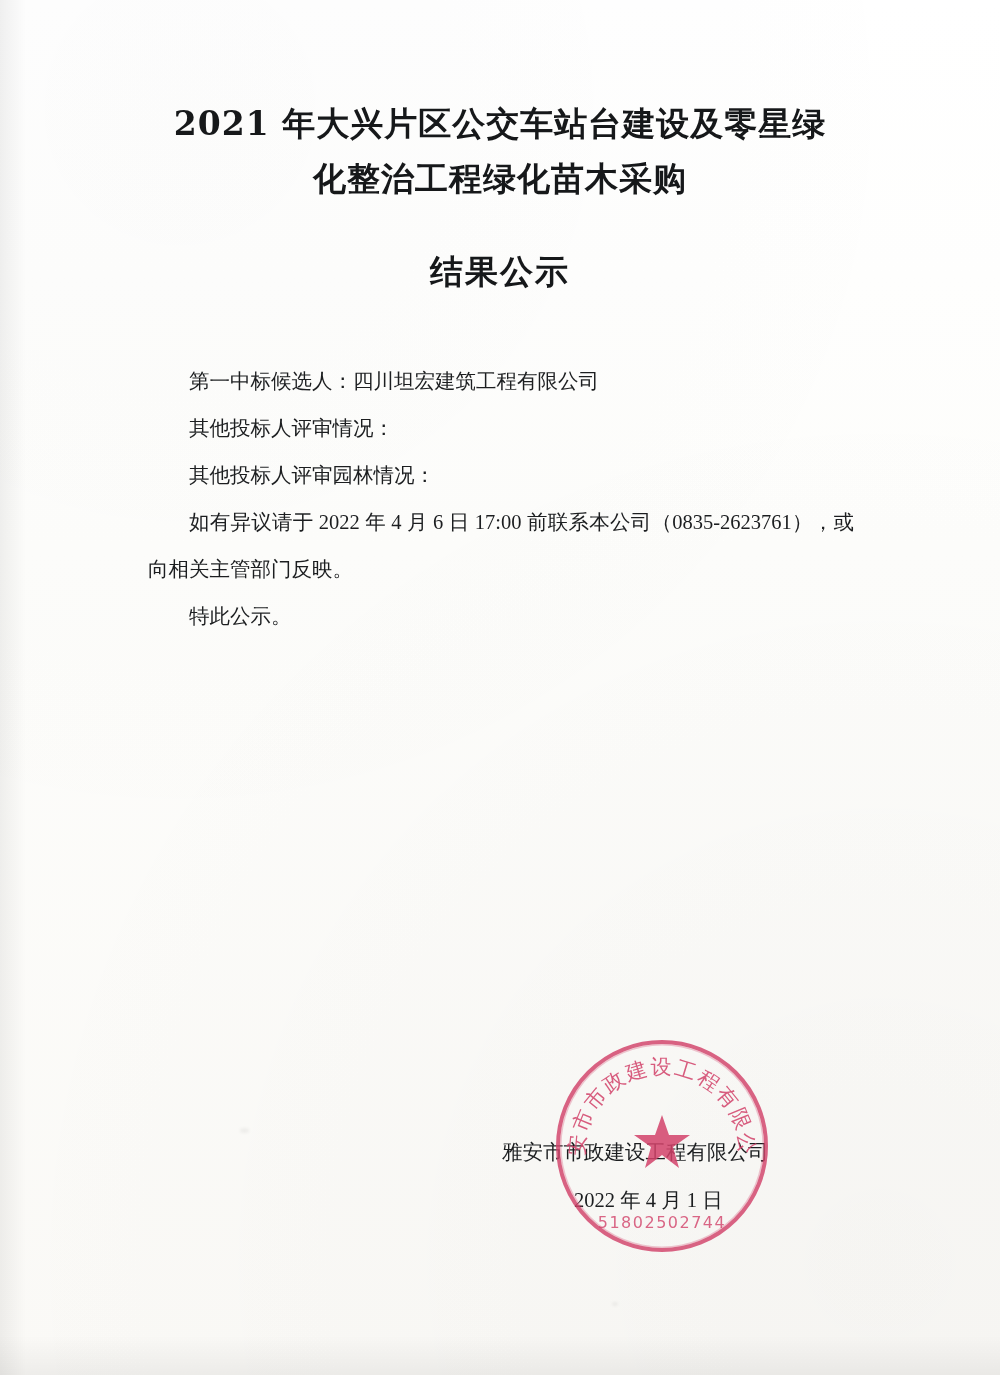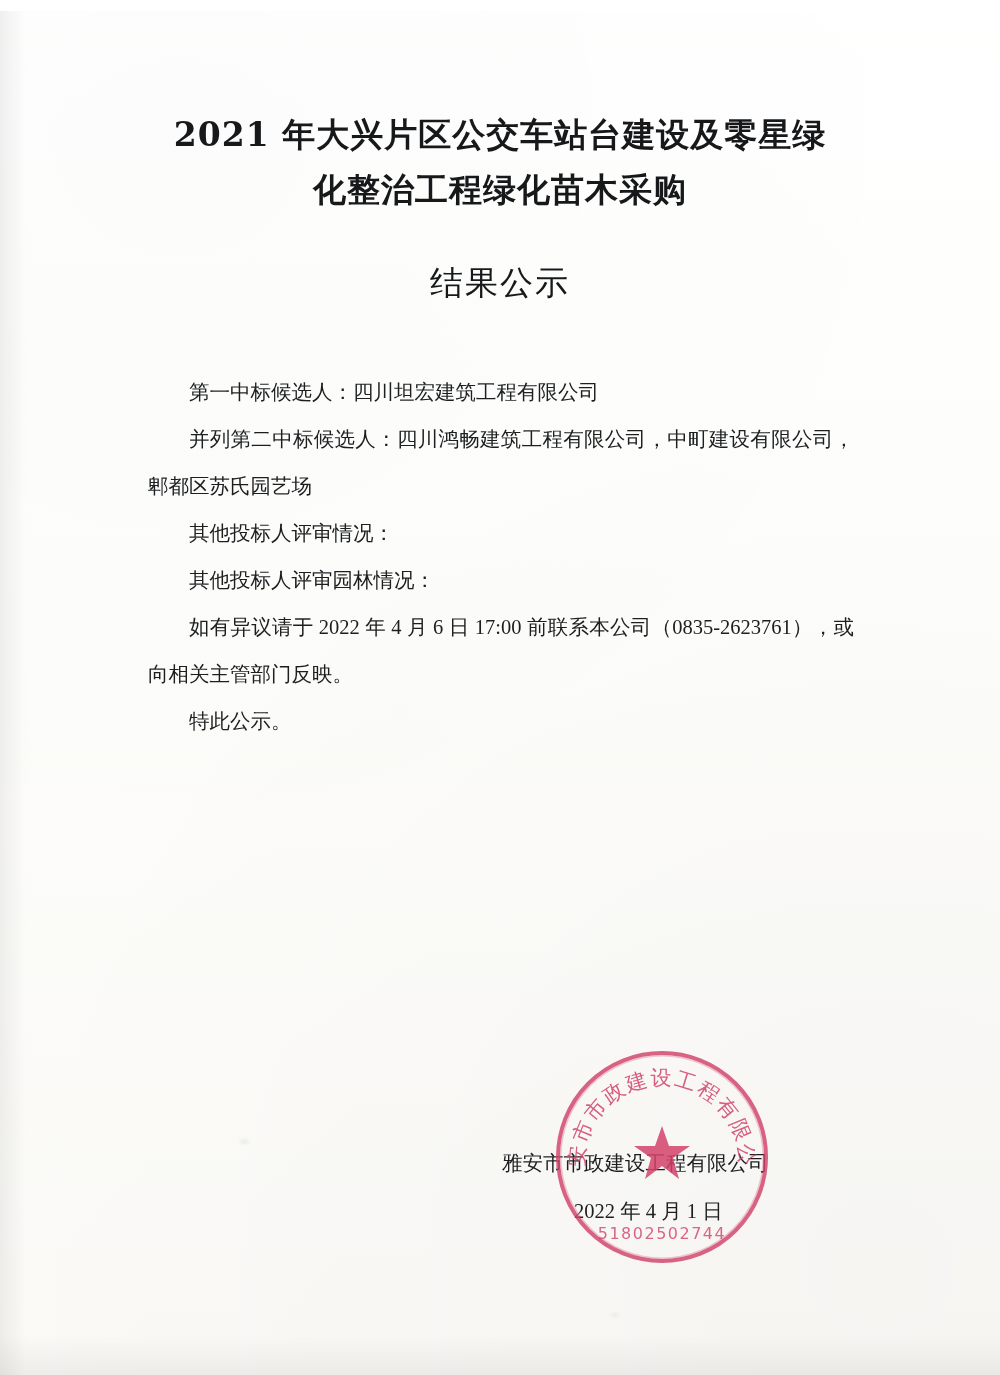--- a/index.html
+++ b/index.html
@@ -12,21 +12,20 @@
     height: 1375px;
     font-family: "Liberation Serif", "DejaVu Serif", serif;
     color: #1b1b1b;
     position: relative;
     overflow: hidden;
   }
   .page {
     position: absolute;
     inset: 0;
     background: #fef9c3;
-    margin-top: 11px;
   }
   
   .paper-tint {
     position: absolute;
     inset: 0;
     background:
       radial-gradient(circle at 18% 8%, rgba(0,0,0,0.012), rgba(0,0,0,0) 55%),
       radial-gradient(circle at 88% 92%, rgba(0,0,0,0.02), rgba(0,0,0,0) 60%),
       linear-gradient(180deg, #ffffff 0%, #fdfdfb 40%, #faf9f6 100%);
     pointer-events: none;
@@ -52,21 +51,21 @@
     color: #16181a;
     font-family: "DejaVu Serif", "Liberation Serif", serif;
   }
   .doc-subtitle {
     position: absolute;
     left: 120px;
     top: 250px;
     width: 760px;
     text-align: center;
     font-size: 33px;
-    font-weight: normal;
+    font-weight: bold;
     letter-spacing: 2px;
     color: #16181a;
     font-family: "DejaVu Serif", "Liberation Serif", serif;
   }
   .body-block {
     position: absolute;
     left: 148px;
     top: 358px;
     width: 706px;
     font-size: 20.5px;
@@ -175,21 +174,20 @@
     </div>
 
     <div class="doc-subtitle">结果公示</div>
 
     <div class="body-block">
 
 
 
       <p class="p indent2">第一中标候选人：四川坦宏建筑工程有限公司</p>
 
-      <p class="p indent2">并列第二中标候选人：四川鸿畅建筑工程有限公司，中町建设有限公司，郫都区苏氏园艺场</p>
 
       <p class="p indent2">其他投标人评审情况：</p>
 
       <p class="p indent2">其他投标人评审园林情况：</p>
 
       <p class="p indent2">如有异议请于 2022 年 4 月 6 日 17:00 前联系本公司（0835-2623761），或向相关主管部门反映。</p>
 
       <p class="p indent2">特此公示。</p>
 
     </div>

